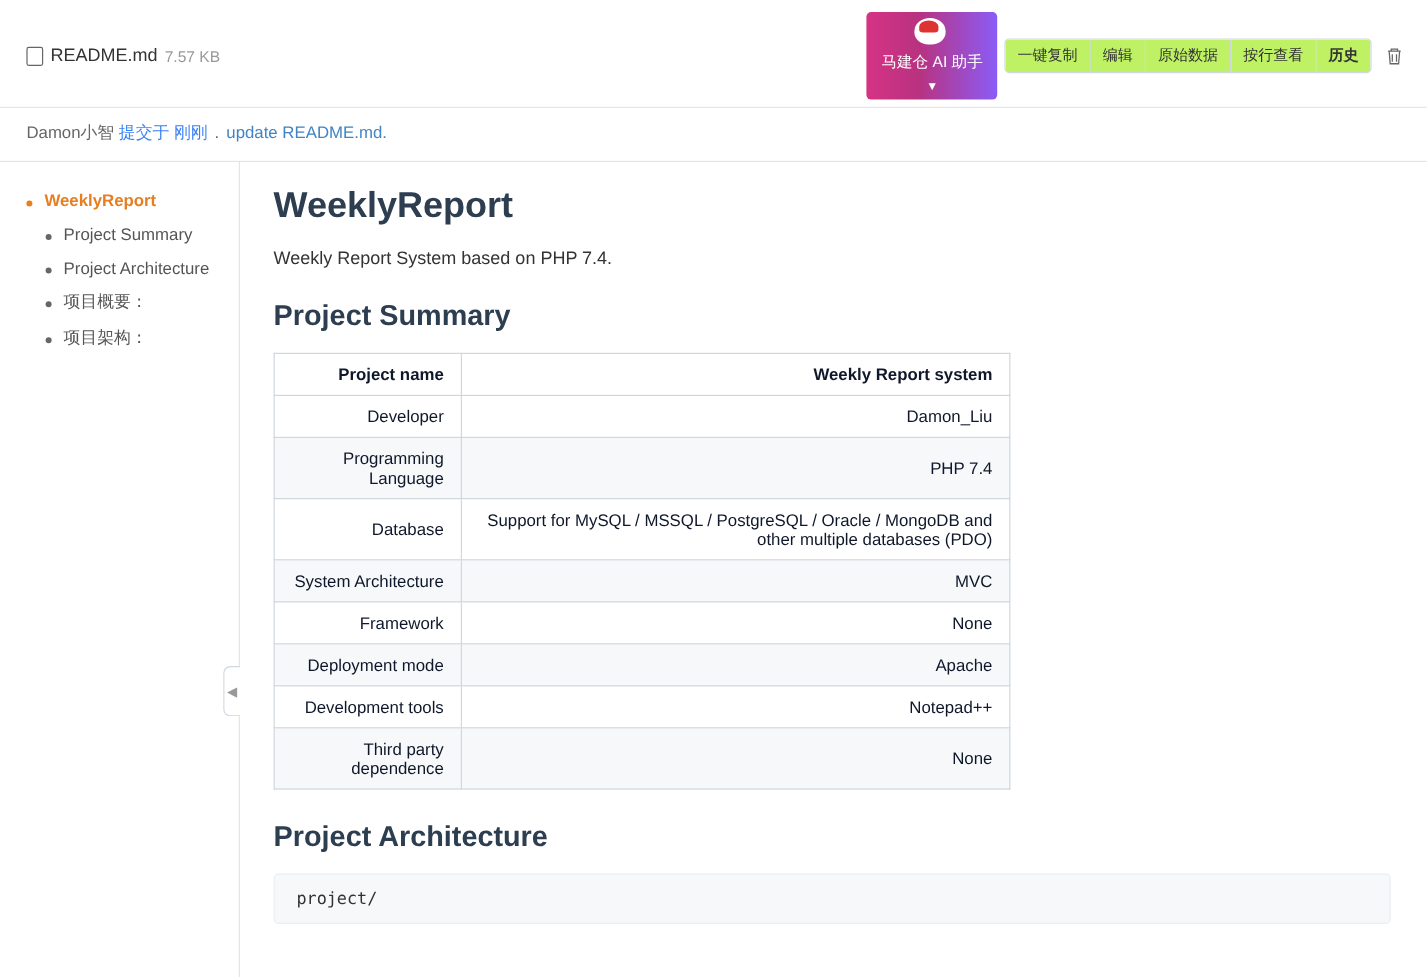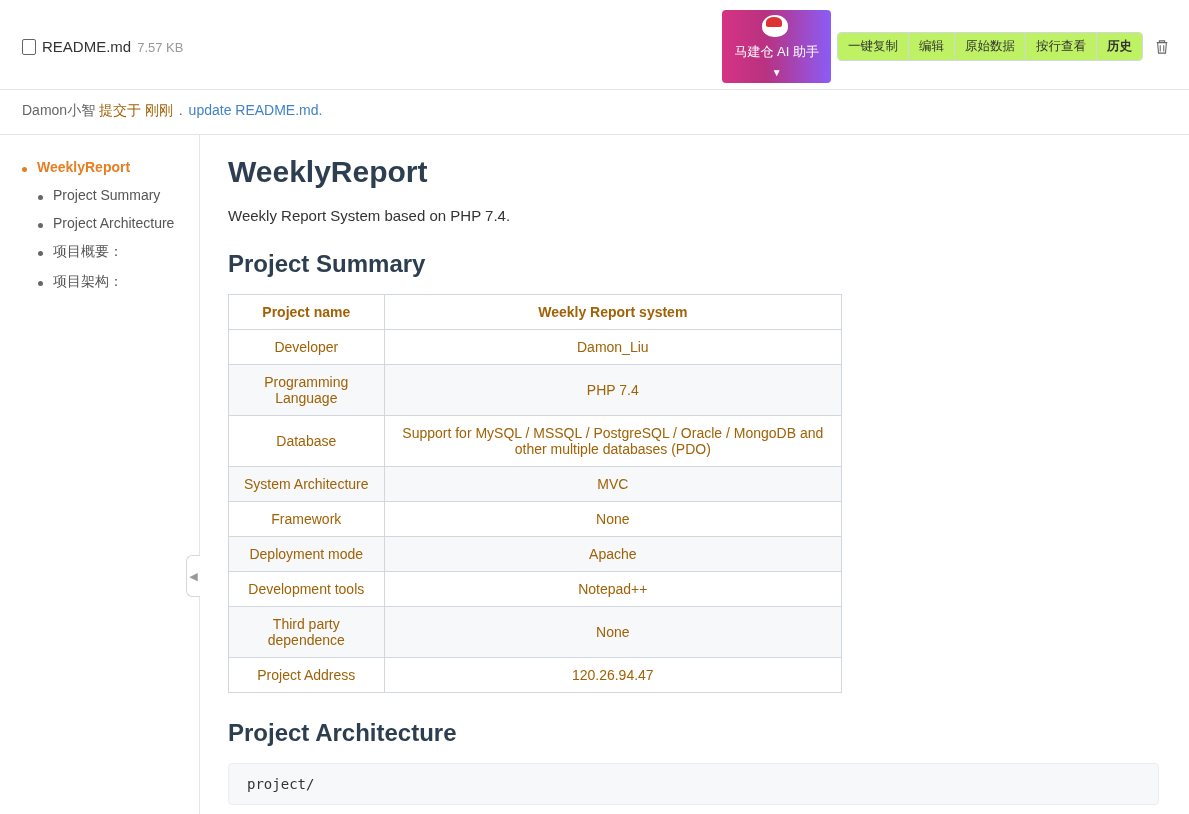--- a/index.html
+++ b/index.html
@@ -50,21 +50,21 @@
     .delete-icon {
       width: 14px; height: 16px; cursor: pointer; margin-left: 6px;
     }
     .delete-icon svg { width: 100%; height: 100%; stroke: #666; fill: none; stroke-width: 1.2; }
     .commit-info {
       padding: 12px 22px 14px;
       font-size: 14px;
       border-bottom: 1px solid #e5e5e5;
     }
     .commit-author { color: #666; }
-    .commit-time { color: #a16207; }
+    .commit-time { color: #3b82f6; }
     .commit-sep { color: #666; margin: 0 2px; }
     .commit-link { color: #4183c4; cursor: pointer; }
     .body-layout { display: flex; }
     .sidebar {
       width: 200px; padding: 18px 10px;
       border-right: 1px solid #e5e5e5;
       min-height: 720px;
       position: relative;
     }
     .toc-list { list-style: none; }
@@ -88,21 +88,21 @@
     .content { flex: 1; padding: 20px 30px 30px 28px; position: relative; }
     h1.doc-h1 { font-size: 30px; font-weight: 700; color: #2c3e50; margin-bottom: 18px; }
     h2.doc-h2 { font-size: 24px; font-weight: 700; color: #2c3e50; margin: 26px 0 16px; }
     p.doc-p { font-size: 15px; color: #333; margin-bottom: 10px; }
     table.doc-table {
       width: 614px; border-collapse: collapse;
       border: 1px solid #d0d7de; margin-top: 8px;
     }
     table.doc-table th, table.doc-table td {
       border: 1px solid #d0d7de; padding: 9px 14px;
-      font-size: 14px; text-align: center; color: #a16207;
+      font-size: 14px; text-align: right; color: #0f172a;
     }
     table.doc-table th { font-weight: 700; }
     table.doc-table tr:nth-child(even) { background: #f6f8fa; }
     .code-block {
       background: #f6f8fa; border: 1px solid #eaeef2;
       border-radius: 4px; padding: 12px 18px;
       font-family: Consolas, Monaco, monospace; font-size: 14px;
       color: #333; margin-top: 8px;
     }
     .watermark {
@@ -215,24 +215,20 @@
               <td>Apache</td>
             </tr>
             <tr>
               <td>Development tools</td>
               <td>Notepad++</td>
             </tr>
             <tr>
               <td>Third party dependence</td>
               <td>None</td>
             </tr>
-            <tr>
-              <td>Project Address</td>
-              <td>120.26.94.47</td>
-            </tr>
           </tbody>
       </table>
 
       <h2 class="doc-h2">Project Architecture</h2>
       <div class="code-block">
         <span>project/</span>
       </div>
 
       <div class="watermark">CSDN @Damon小智</div>
     </div>

